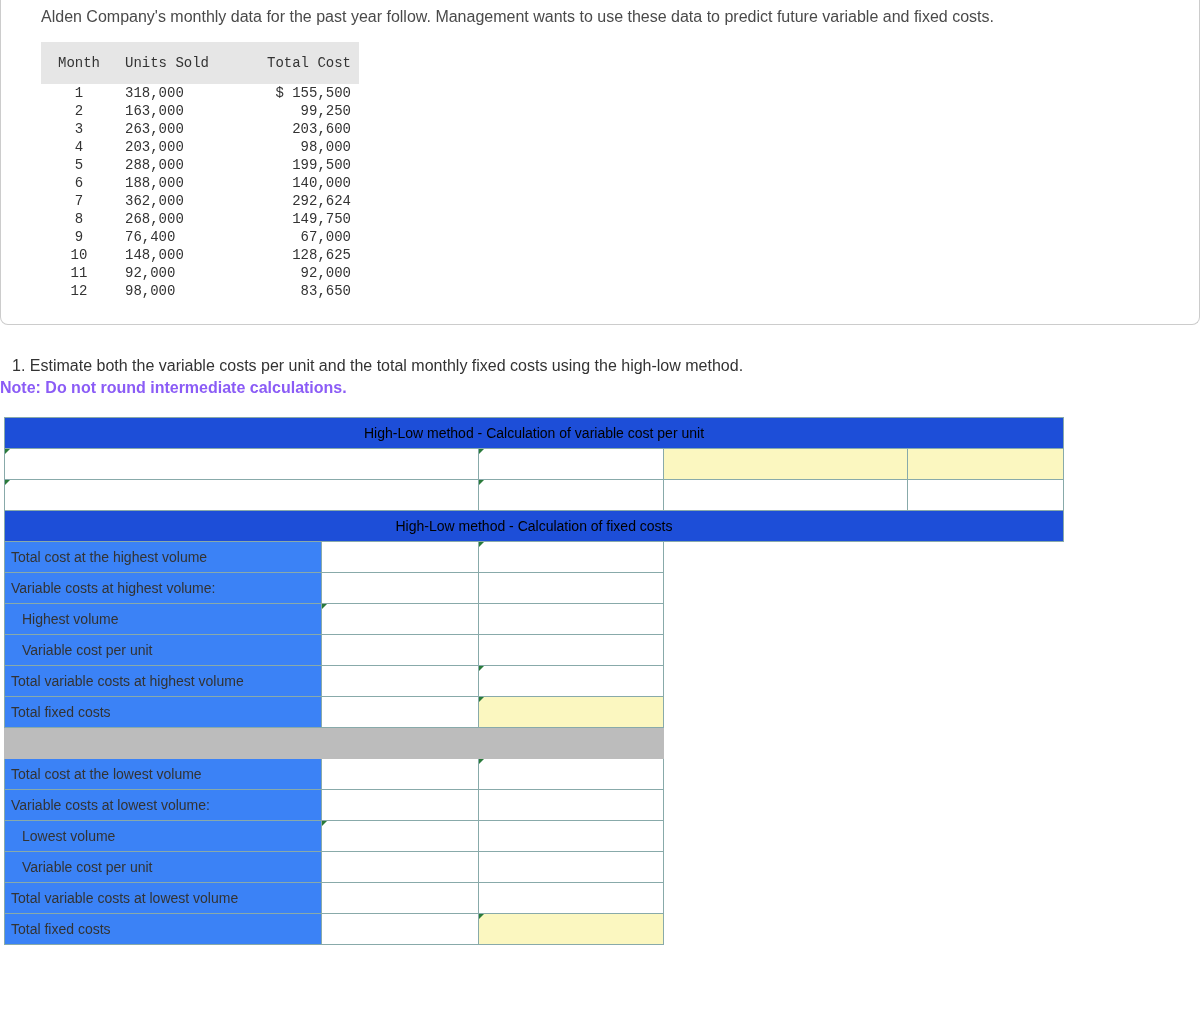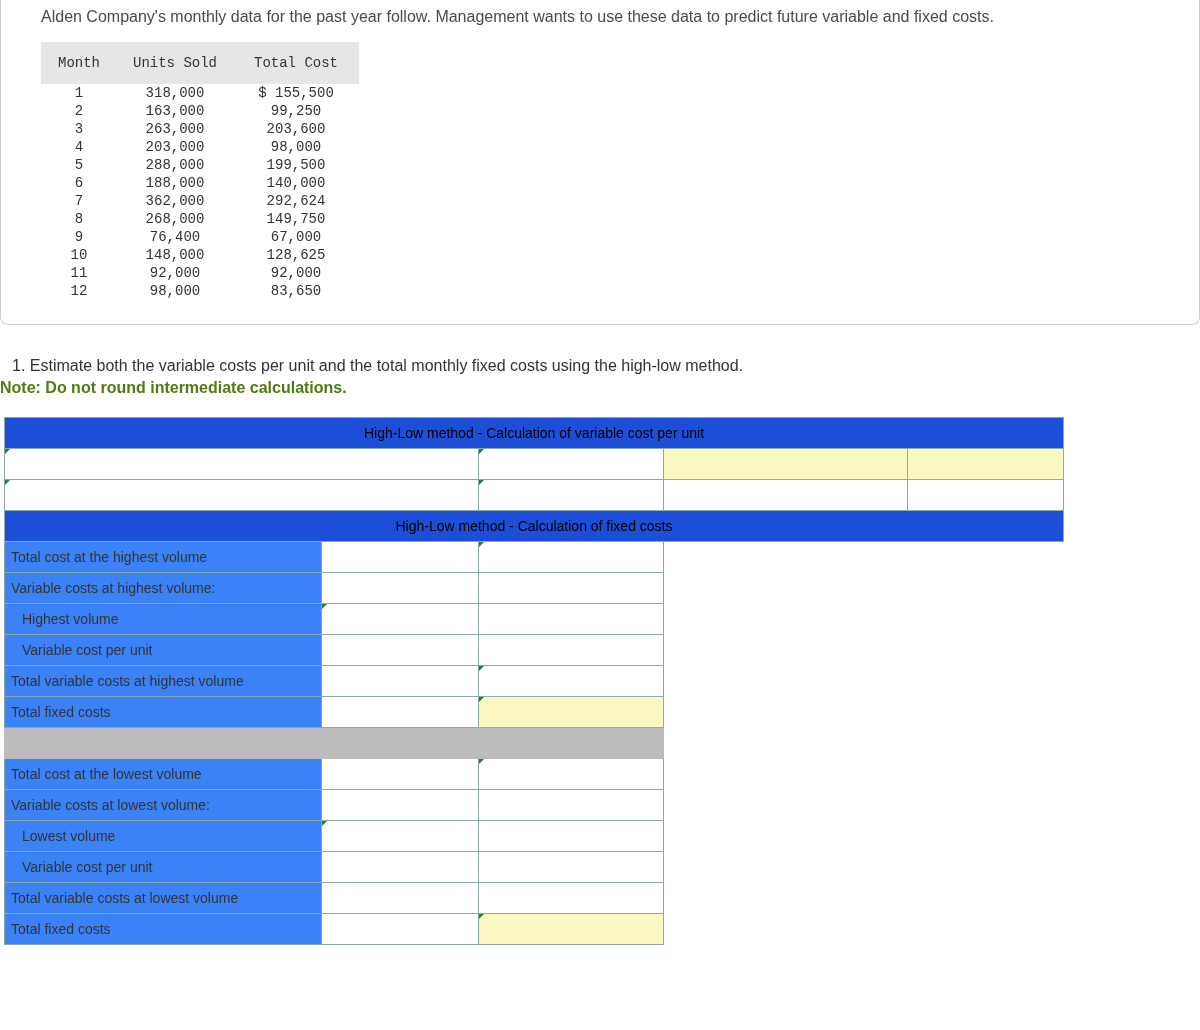--- a/index.html
+++ b/index.html
@@ -2,24 +2,24 @@
 <html><head>
 <meta charset="utf-8">
 <style>
 body{font-family:Arial,Helvetica,sans-serif;font-size:14px;color:#333;margin:0;padding:0;background:#fff}
 .context-box{border:1px solid #ccc;border-radius:0 0 8px 8px;padding:8px 40px 24px;margin:0 0 32px;border-top:none}
 .intro-text{color:#4a4a4a;font-size:16px;margin:0 0 16px}
 .data-table{font-family:"Courier New",monospace;font-size:14px;border-collapse:collapse}
 .data-table th{background:#e6e6e6;font-weight:400;text-align:left;padding:13px 8px}
 .data-table td{padding:1px 8px}
 .data-table .col-month{text-align:center;width:60px}
-.data-table .col-units{text-align:center;width:100px}
-.data-table .col-cost{text-align:center;width:110px}
+.data-table .col-units{text-align:left;width:100px}
+.data-table .col-cost{text-align:right;width:110px}
 .question{font-size:16px;color:#333;margin:0 12px 4px}
-.note{font-size:16px;color:#4d7c0f;font-weight:700;margin:0 0 20px}
+.note{font-size:16px;color:#8b5cf6;font-weight:700;margin:0 0 20px}
 .worksheet{border-collapse:collapse;width:1060px;margin-left:4px}
 .worksheet td,.worksheet th{border:1px solid #8aa;padding:5px 6px;font-size:14px;height:20px}
 .worksheet .hdr{background:#1d4ed8;color:#000;font-weight:400;text-align:center}
 .worksheet .label{text-align:left;width:300px;background:#3b82f6}
 .worksheet .indent{padding-left:17px}
 .worksheet .input-cell{background:#fff;position:relative}
 .worksheet .yellow{background:#fbf7c0}
 .worksheet .gray-row td{background:#bcbcbc;border-color:#bcbcbc}
 .worksheet .marker{position:absolute;top:0;left:0;width:0;height:0;border-style:solid;border-width:5px 5px 0 0;border-color:#2a7a3a transparent transparent transparent}
 .c1{width:300px}

